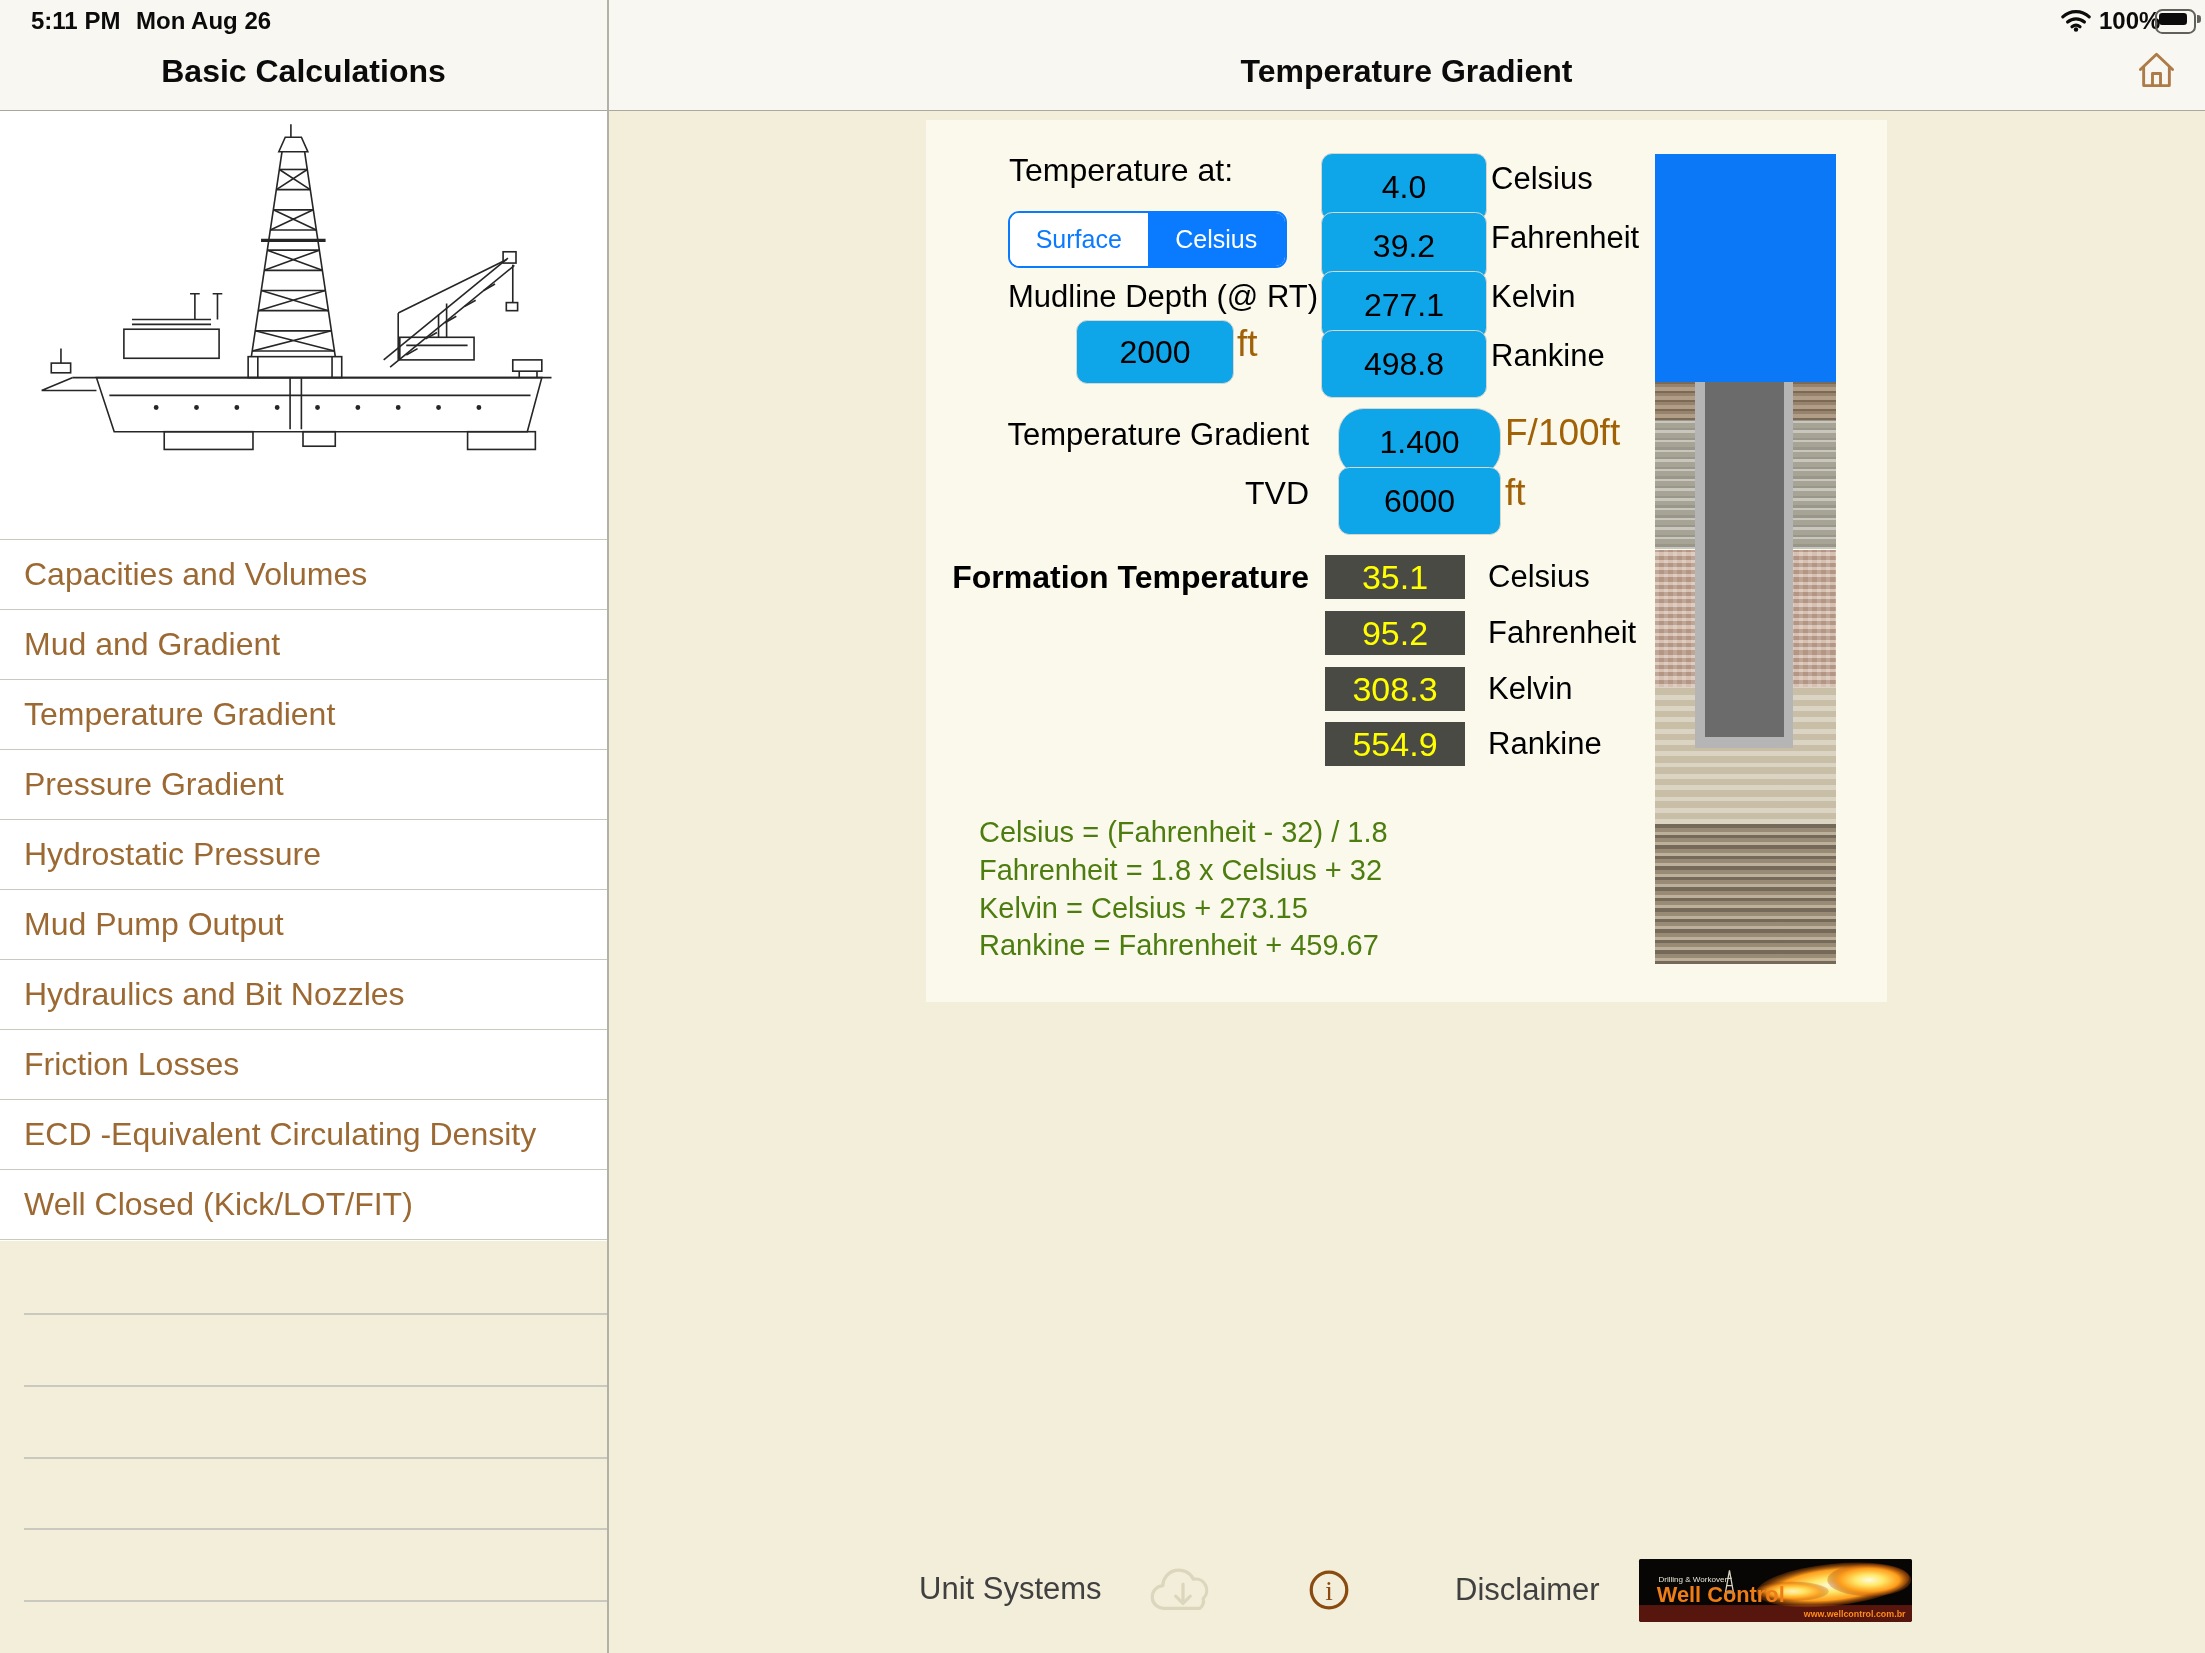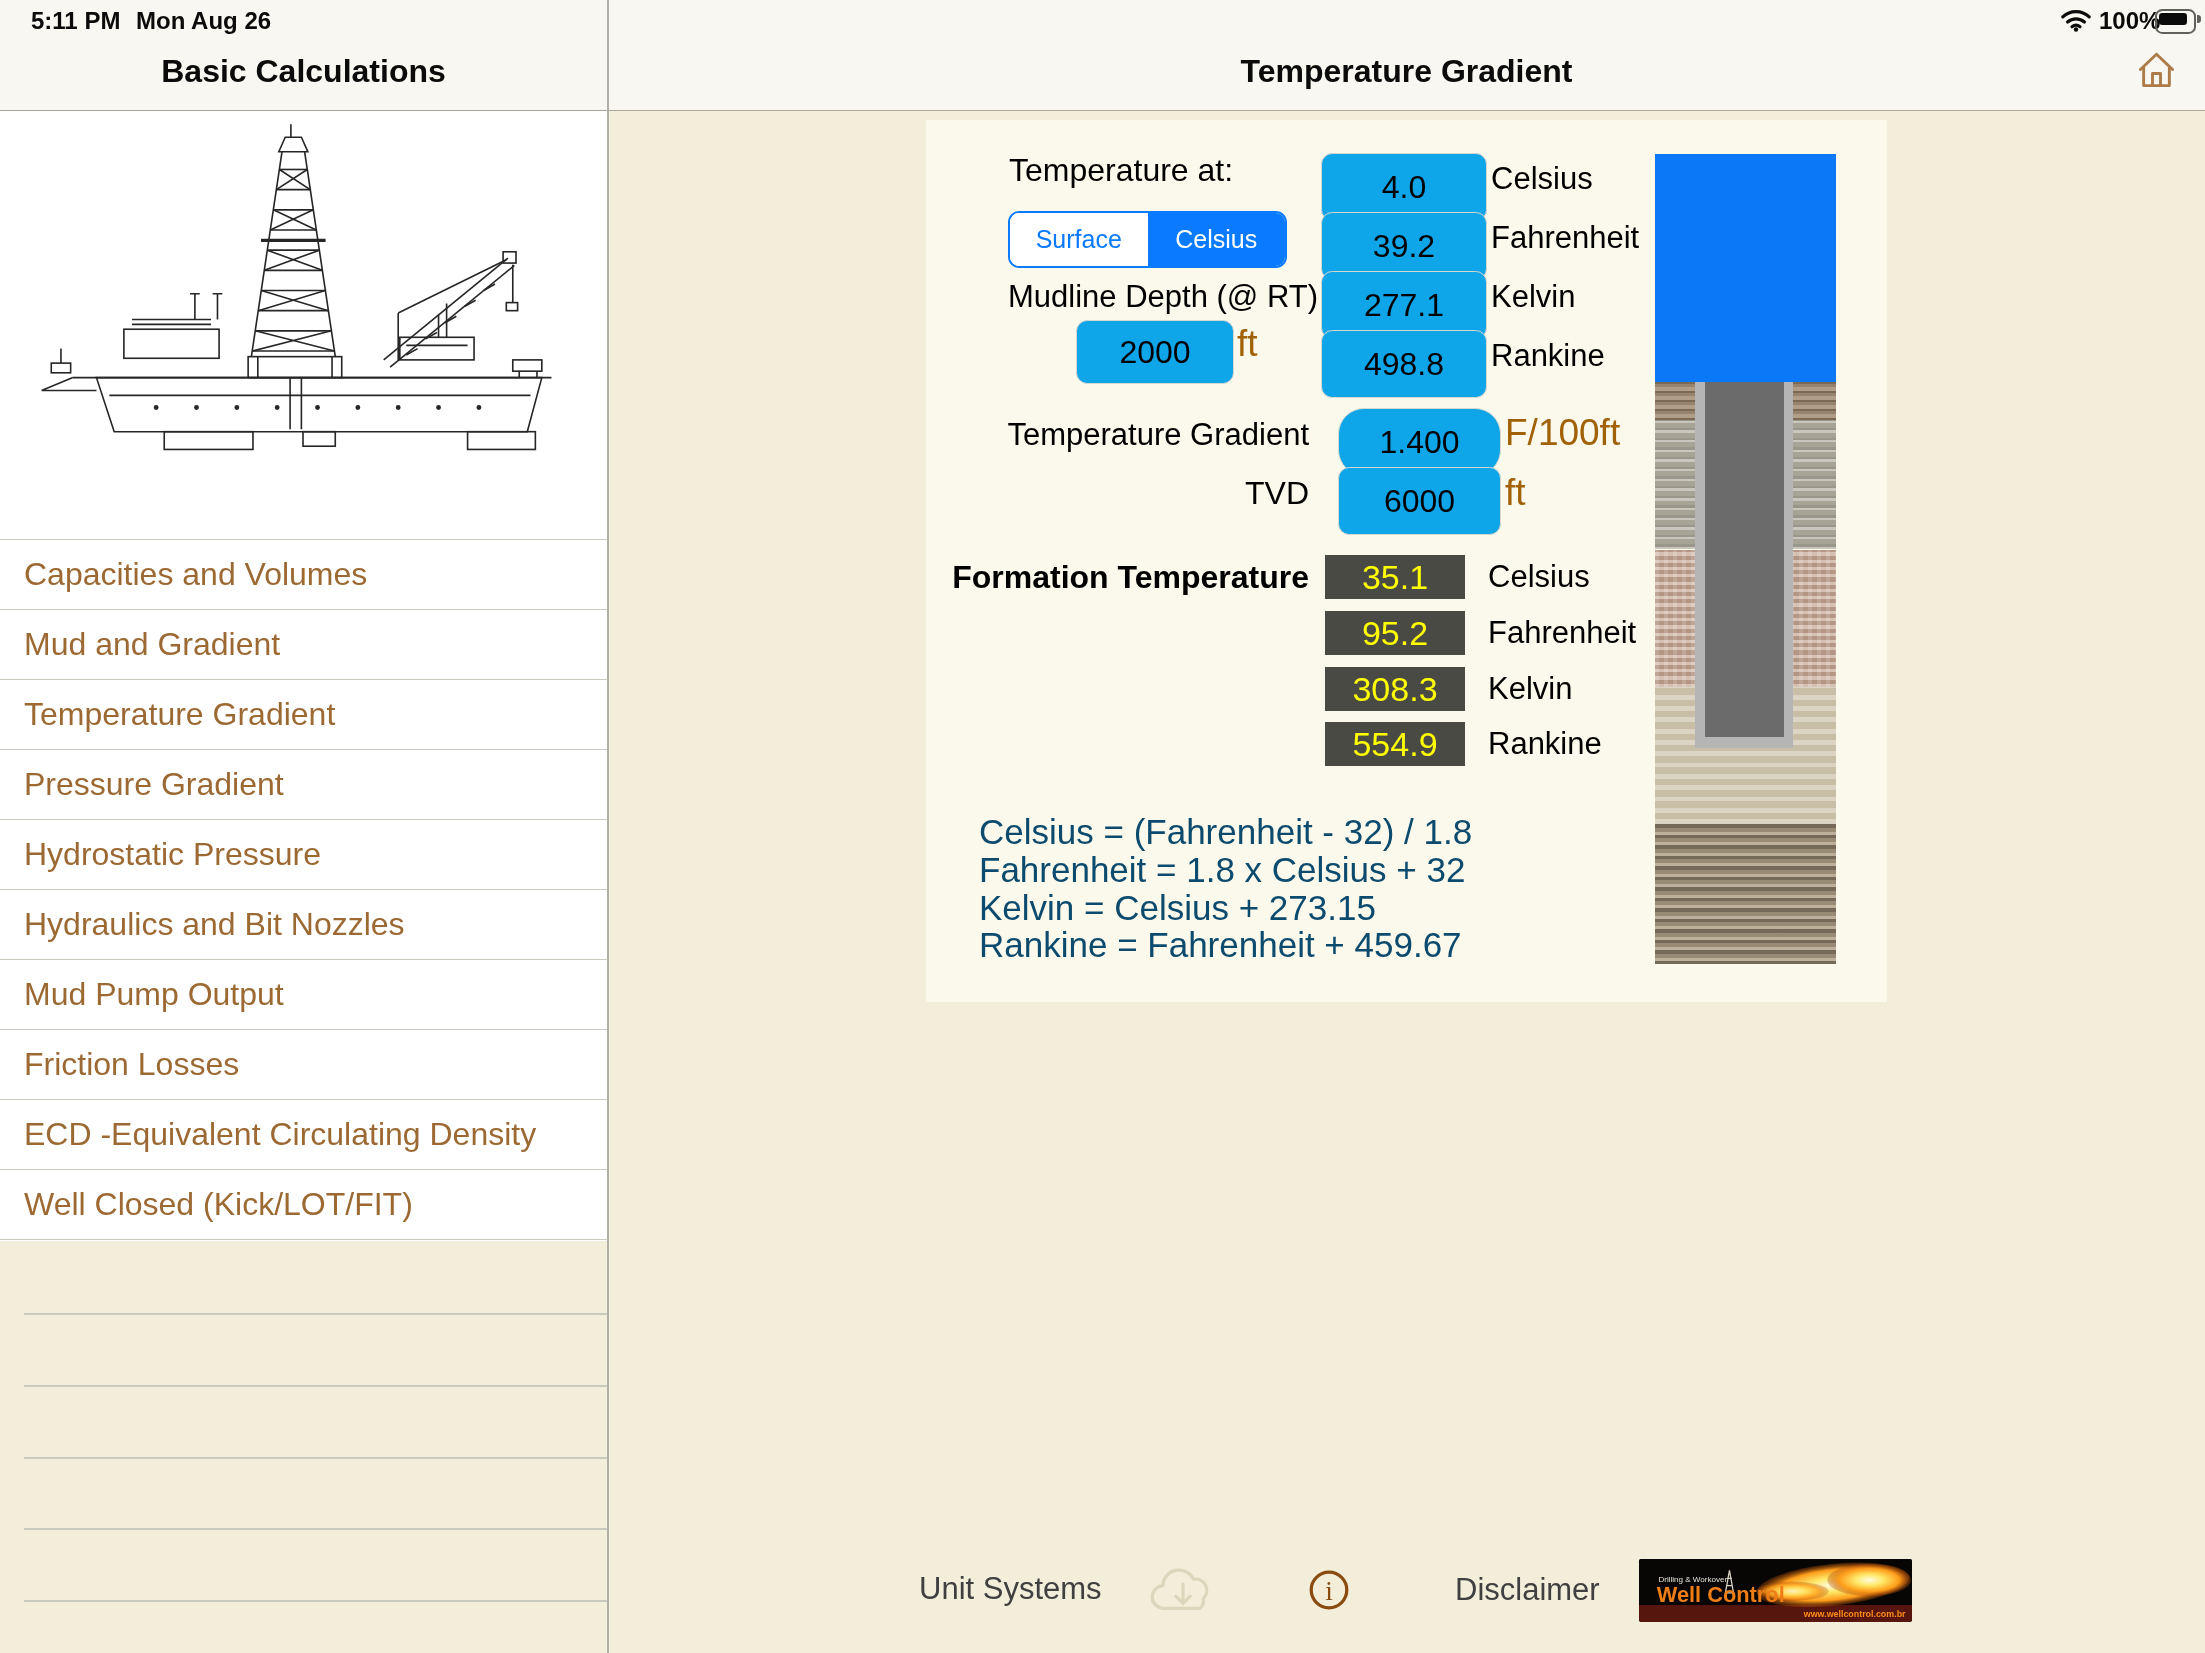--- a/index.html
+++ b/index.html
@@ -28,21 +28,21 @@
   #empty-rows{left:0;top:1130px;width:607px;height:412px;background:#f3eeda;}
   .empty-sep{position:absolute;left:24px;width:583px;height:1.6px;background:#cac9bf;}
 
   
   #panel{left:926px;top:120px;width:961px;height:882px;background:#fbf9ec;}
   .lbl{font-size:32px;color:#000;line-height:36px;}
   .lbl-r{left:928px;width:381px;text-align:right;}
   .unit{font-size:37px;color:#a16207;line-height:32px;}
   .white-input{background:#0ea5e9;border:1.6px solid #d8d7ce;border-radius:11.3px;font-size:32px;color:#000;text-align:center;font-family:"Liberation Sans",sans-serif;padding:7px;outline:none;}
   .result-box{background:#4a4a45;color:#ffff00;font-size:34px;text-align:center;width:140px;height:44px;line-height:44px;}
-  .formula{font-size:35px;color:#0c4a6e;line-height:36px;left:979px;}
+  .formula{font-size:29px;color:#4d7c0f;line-height:36px;left:979px;}
 
   
   #segmented{left:1008px;top:211px;width:275px;height:53px;border:2.4px solid #0a7aff;border-radius:11.3px;display:flex;overflow:hidden;background:#fff;}
   .seg{flex:1;display:flex;align-items:center;justify-content:center;font-size:25px;cursor:pointer;}
   #seg-surface{color:#0a7aff;background:#fff;}
   #seg-subsea{color:#fff;background:#0a7aff;}
 
   
   #well{left:1655px;top:154px;width:181px;height:810px;}
   .stratum{position:absolute;left:0;width:181px;}
@@ -171,22 +171,22 @@
     </svg>
 
     <div id="brand-caption" class="abs">Oil &amp; Gas</div>
 
     <div id="menu" class="abs">
       <div class="menu-item">Capacities and Volumes</div>
       <div class="menu-item">Mud and Gradient</div>
       <div class="menu-item">Temperature Gradient</div>
       <div class="menu-item">Pressure Gradient</div>
       <div class="menu-item">Hydrostatic Pressure</div>
+      <div class="menu-item">Mud Pump Output</div>
       <div class="menu-item">Hydraulics and Bit Nozzles</div>
-      <div class="menu-item">Mud Pump Output</div>
       <div class="menu-item">Friction Losses</div>
       <div class="menu-item">ECD -Equivalent Circulating Density</div>
       <div class="menu-item">Well Closed (Kick/LOT/FIT)</div>
     </div>
 
     <div id="empty-rows" class="abs">
       <div class="empty-sep" style="top:72px;"></div>
       <div class="empty-sep" style="top:144px;"></div>
       <div class="empty-sep" style="top:216px;"></div>
       <div class="empty-sep" style="top:287px;"></div>

